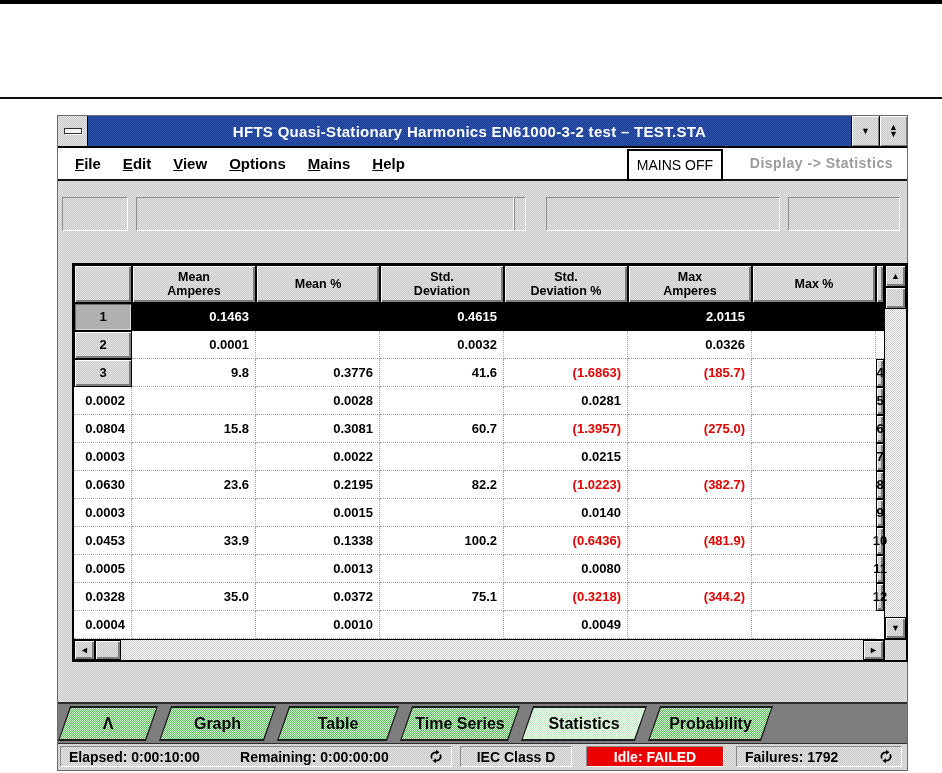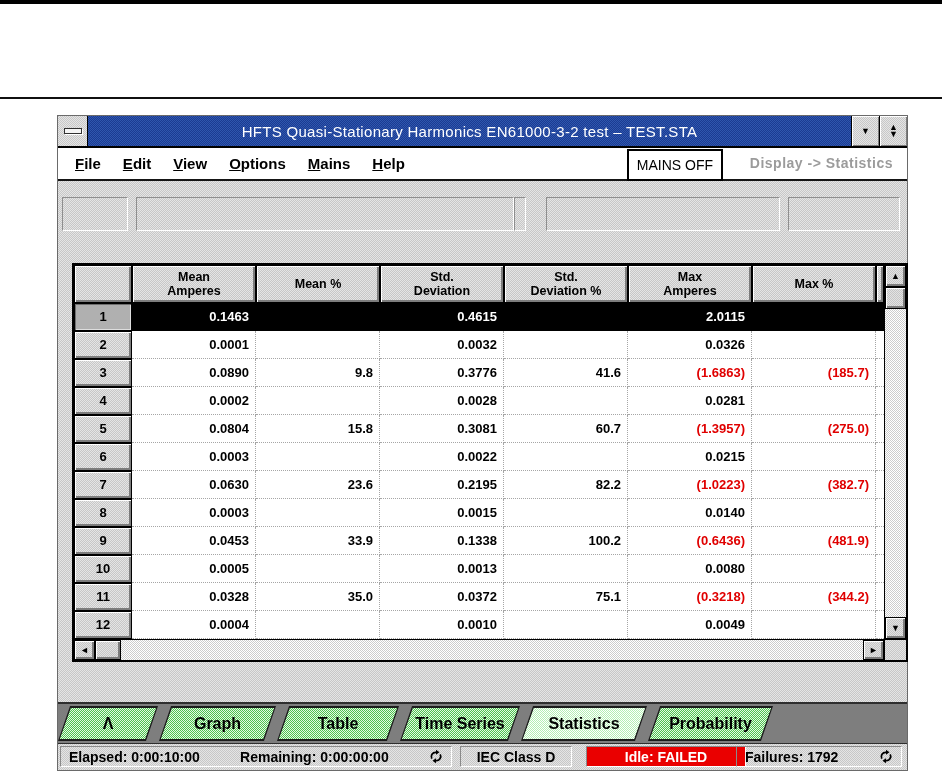--- a/index.html
+++ b/index.html
@@ -12,21 +12,21 @@
 
   #app{position:absolute;left:57px;top:115px;width:851px;height:656px;border:1px solid #6a6a6a;
        display:flex;flex-direction:column;box-sizing:border-box;background:#d6d6d6;}
 
   
   .titlebar{height:30px;display:flex;align-items:stretch;border-bottom:2px solid #000;
             background-color:#24469c;background-image:conic-gradient(#1b3b92 25%,#2f57ae 0 50%,#1b3b92 0 75%,#2f57ae 0);background-size:2px 2px;}
   .ctrlbox{width:29px;border-right:1px solid #000;display:flex;align-items:center;justify-content:center;}
   .ctrl-dash{width:16px;height:4px;background:#f4f4f4;border:1px solid #303030;box-shadow:1px 1px 0 #fff;}
   .title-text{flex:1;display:flex;align-items:center;justify-content:center;color:#fff;
-              font-size:15px;font-weight:400;letter-spacing:.3px;white-space:nowrap;}
+              font-size:15px;font-weight:700;letter-spacing:.3px;white-space:nowrap;}
   .winbtn{width:27px;border-left:1px solid #000;display:flex;flex-direction:column;align-items:center;justify-content:center;
           color:#000;box-shadow:inset 1px 1px 0 #fff,inset -1px -1px 0 #7c7c7c;cursor:default;}
   .winbtn span{font-size:9px;line-height:7px;}
 
   
   .menubar{height:31px;background:#fff;border-bottom:2px solid #151515;display:flex;align-items:center;
            padding-left:6px;position:relative;font-size:15px;font-weight:700;color:#000;}
   .menu-item{padding:0 11px;white-space:nowrap;}
   .mains-box{position:absolute;right:184px;top:1px;bottom:-2px;display:flex;align-items:center;
              border:2px solid #000;padding:0 8px;background:#fff;font-size:14px;font-weight:400;margin-left:24px;}
@@ -161,21 +161,20 @@
         <div class="dcell sliver-d sel"></div>
         <div class="rownum">2</div>
         <div class="dcell">0.0001</div>
         <div class="dcell"></div>
         <div class="dcell">0.0032</div>
         <div class="dcell"></div>
         <div class="dcell">0.0326</div>
         <div class="dcell"></div>
         <div class="dcell sliver-d"></div>
         <div class="rownum">3</div>
-        <div class="dcell">0.0890</div>
         <div class="dcell">9.8</div>
         <div class="dcell">0.3776</div>
         <div class="dcell">41.6</div>
         <div class="dcell red">(1.6863)</div>
         <div class="dcell red">(185.7)</div>
         <div class="dcell sliver-d"></div>
         <div class="rownum">4</div>
         <div class="dcell">0.0002</div>
         <div class="dcell"></div>
         <div class="dcell">0.0028</div>
@@ -292,21 +291,21 @@
         <span class="refresh">
             <svg width="14" height="15" viewBox="0 0 16 16">
               <path d="M3.2 10.5 A5 5 0 0 1 8 3.2" fill="none" stroke="#000" stroke-width="2"></path>
               <path d="M12.8 5.5 A5 5 0 0 1 8 12.8" fill="none" stroke="#000" stroke-width="2"></path>
               <path d="M8 0.4 L12 3.2 L8 6 Z" fill="#000"></path>
               <path d="M8 10 L4 12.8 L8 15.6 Z" fill="#000"></path>
             </svg>
           </span>
       </div>
       <div class="spanel sp-center" style="left:402px;width:112px;">IEC Class D</div>
-      <div class="spanel red" style="left:528px;width:160px;">Idle: FAILED</div>
+      <div class="spanel red" style="left:528px;width:138px;">Idle: FAILED</div>
       <div class="spanel sp-between" style="left:678px;width:166px;">
         <span>
           <span>Failures:</span>
           <span>1792</span>
         </span>
         <span class="refresh">
             <svg width="14" height="15" viewBox="0 0 16 16">
               <path d="M3.2 10.5 A5 5 0 0 1 8 3.2" fill="none" stroke="#000" stroke-width="2"></path>
               <path d="M12.8 5.5 A5 5 0 0 1 8 12.8" fill="none" stroke="#000" stroke-width="2"></path>
               <path d="M8 0.4 L12 3.2 L8 6 Z" fill="#000"></path>

